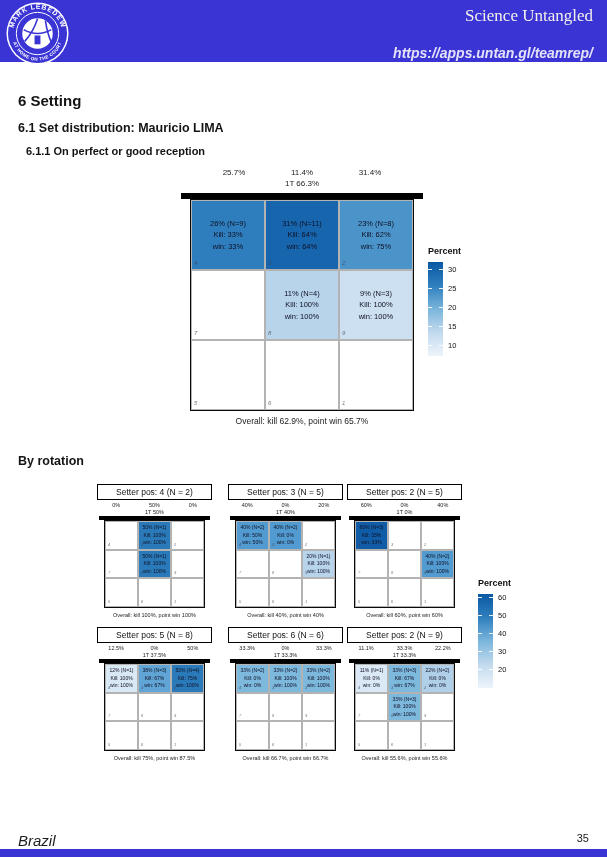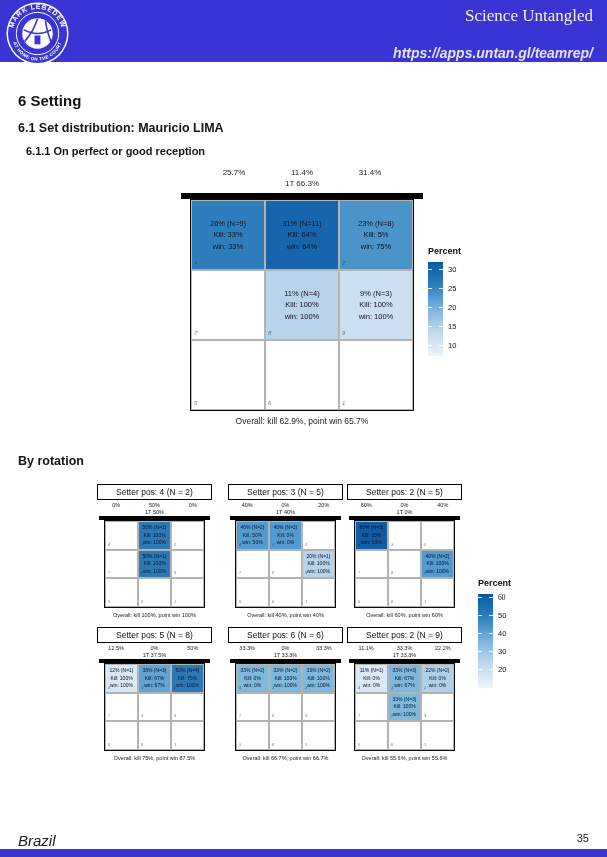--- a/index.html
+++ b/index.html
@@ -127,21 +127,21 @@
           <span class="zone">4</span>
         </div>
         <div class="cell" style="background: rgb(23, 102, 173);">
           <span class="ln">31% (N=11)</span>
           <span class="ln">Kill: 64%</span>
           <span class="ln">win: 64%</span>
           <span class="zone">3</span>
         </div>
         <div class="cell" style="background: rgb(75, 148, 202);">
           <span class="ln">23% (N=8)</span>
-          <span class="ln">Kill: 5%</span>
+          <span class="ln">Kill: 62%</span>
           <span class="ln">win: 75%</span>
           <span class="zone">2</span>
         </div>
         <div class="cell" style="background: rgb(255, 255, 255);">
           <span class="zone">7</span>
         </div>
         <div class="cell" style="background: rgb(183, 212, 235);">
           <span class="ln">11% (N=4)</span>
           <span class="ln">Kill: 100%</span>
           <span class="ln">win: 100%</span>
@@ -535,21 +535,21 @@
           <div style="position: absolute; top: 21px; left: 0px; width: 4px; height: 1px; background: rgba(255, 255, 255, 0.9);"></div>
           <div style="position: absolute; top: 21px; right: 0px; width: 4px; height: 1px; background: rgba(255, 255, 255, 0.9);"></div>
           <div style="position: absolute; top: 39px; left: 0px; width: 4px; height: 1px; background: rgba(255, 255, 255, 0.9);"></div>
           <div style="position: absolute; top: 39px; right: 0px; width: 4px; height: 1px; background: rgba(255, 255, 255, 0.9);"></div>
           <div style="position: absolute; top: 57px; left: 0px; width: 4px; height: 1px; background: rgba(255, 255, 255, 0.9);"></div>
           <div style="position: absolute; top: 57px; right: 0px; width: 4px; height: 1px; background: rgba(255, 255, 255, 0.9);"></div>
           <div style="position: absolute; top: 75px; left: 0px; width: 4px; height: 1px; background: rgba(255, 255, 255, 0.9);"></div>
           <div style="position: absolute; top: 75px; right: 0px; width: 4px; height: 1px; background: rgba(255, 255, 255, 0.9);"></div>
         </div>
       <div class="legend-labels">
-          <span style="top: 0px; font-family: Liberation Serif, serif;">60</span>
+          <span style="top: 0px;">60</span>
           <span style="top: 18px;">50</span>
           <span style="top: 36px;">40</span>
           <span style="top: 54px;">30</span>
           <span style="top: 72px;">20</span>
         </div>
     </div>
   </div>
 
   <div class="footer-left">Brazil</div>
   <div class="footer-page">35</div>

